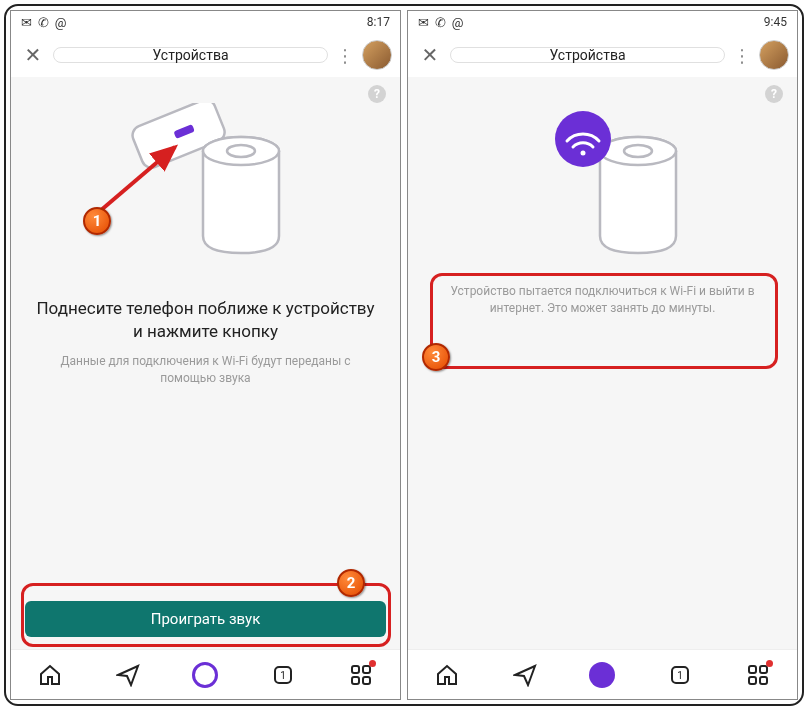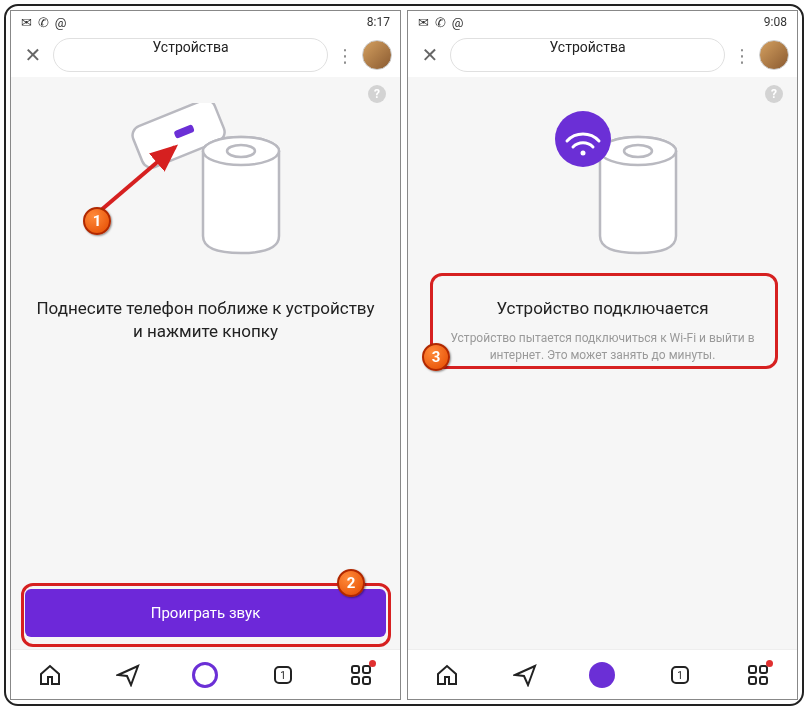--- a/index.html
+++ b/index.html
@@ -51,25 +51,26 @@
     gap: 6px;
   }
   .close-x {
     width: 28px; height: 28px;
     display: flex; align-items: center; justify-content: center;
     font-size: 20px; color: #666;
     cursor: pointer;
   }
   .title-pill {
     flex: 1;
-    height: 34px;
+    height: 16px;
     background: #fff;
     border: 1px solid #e0e0e0;
     border-radius: 18px;
     display: flex;
+    align-items: center;
     justify-content: center;
     font-size: 14px;
     color: #222;
     position: relative;
   }
   .dots { width: 22px; text-align:center; color:#888; font-size:18px; cursor:pointer;}
   .avatar {
     width: 30px; height: 30px; border-radius: 50%;
     background: linear-gradient(135deg,#d4a060,#8a5a30);
     border:1px solid #ccc;
@@ -110,22 +111,22 @@
     margin-top: 10px;
     line-height: 1.45;
     padding: 0 18px;
   }
   .spacer { flex:1; }
   .still {
     text-align:center; font-size:12px; color:#9a9a9a;
     margin-bottom: 6px;
   }
   .primary-btn {
-    height: 48px;
-    background: #6d28d9;
+    height: 36px;
+    background: #0f766e;
     border-radius: 6px;
     color:#fff;
     display:flex;align-items:center;justify-content:center;
     font-size:15px;
     cursor:pointer;
   }
   .navbar {
     height: 50px;
     background:#fff;
     display:flex; align-items:center; justify-content:space-around;
@@ -195,20 +196,21 @@
               <ellipse cx="40" cy="10" rx="38" ry="14"></ellipse>
               <path d="M2 10 L2 95 Q2 112 40 112 Q78 112 78 95 L78 10" fill="#fff"></path>
               <ellipse cx="40" cy="10" rx="38" ry="14" fill="#fff"></ellipse>
               <ellipse cx="40" cy="10" rx="14" ry="6" fill="#fff"></ellipse>
             </g>
           </g>
         </svg>
       </div>
 
       <div class="headline">Поднесите телефон поближе к устройству и нажмите кнопку</div>
+      <div class="sub">Данные для подключения к Wi-Fi будут переданы с помощью звука</div>
       <div class="spacer"></div>
       <div class="primary-btn">
         <span>Проиграть звук</span>
       </div>
     </div>
     <div class="navbar">
       <div class="nav-icon">
         <svg width="24" height="24" viewBox="0 0 24 24" fill="none" stroke="#222" stroke-width="2">
             <path d="M3 11 L12 3 L21 11 V21 H14 V14 H10 V21 H3 Z"></path>
           </svg>
@@ -255,21 +257,21 @@
       </div>
   </div>
 
   <div class="screen">
     <div class="status-bar">
       <div class="status-icons">
         <span>✉</span>
         <span>✆</span>
         <span>@</span>
       </div>
-      <div>9:08</div>
+      <div>9:45</div>
     </div>
     <div class="header">
       <div class="close-x">✕</div>
       <div class="title-pill">
         <span>Устройства</span>
       </div>
       <div class="dots">⋮</div>
       <div class="avatar"></div>
     </div>
     <div class="body">
@@ -289,21 +291,20 @@
             <circle cx="28" cy="28" r="28" fill="#6b2fd6"></circle>
             <g stroke="#fff" stroke-width="3" fill="none" stroke-linecap="round">
               <path d="M12 30 A22 22 0 0 1 44 30"></path>
               <path d="M18 36 A14 14 0 0 1 38 36"></path>
               <circle cx="28" cy="42" r="2.5" fill="#fff" stroke="none"></circle>
             </g>
           </g>
         </svg>
       </div>
 
-      <div class="headline">Устройство подключается</div>
       <div class="sub">Устройство пытается подключиться к Wi-Fi и выйти в интернет. Это может занять до минуты.</div>
       <div class="spacer"></div>
     </div>
     <div class="navbar">
       <div class="nav-icon">
         <svg width="24" height="24" viewBox="0 0 24 24" fill="none" stroke="#222" stroke-width="2">
             <path d="M3 11 L12 3 L21 11 V21 H14 V14 H10 V21 H3 Z"></path>
           </svg>
       </div>
       <div class="nav-icon">

